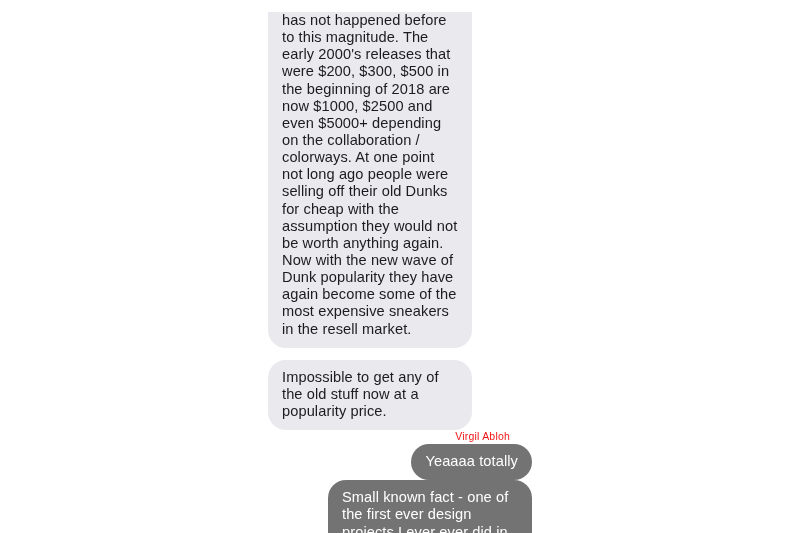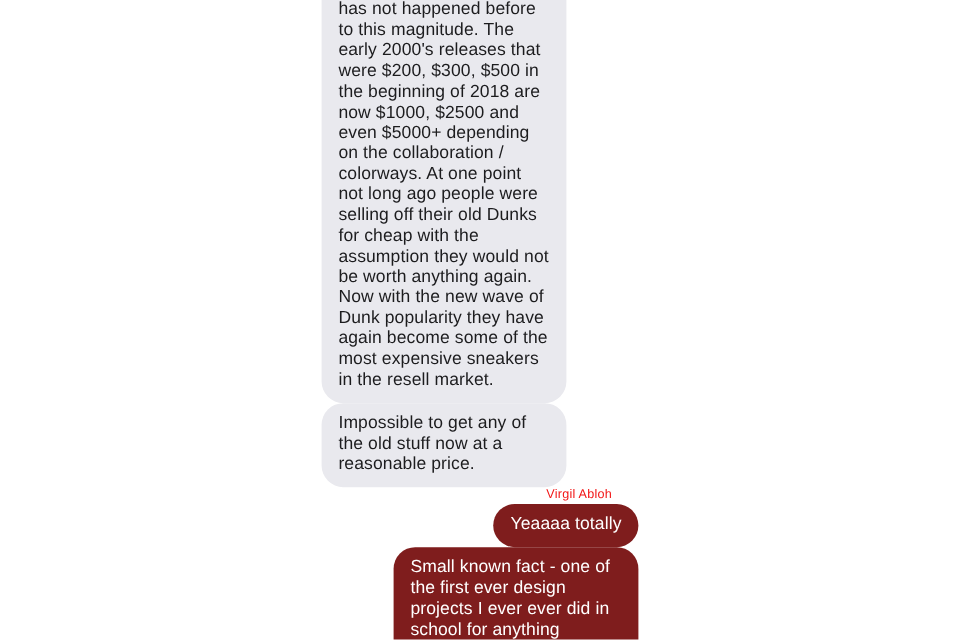--- a/index.html
+++ b/index.html
@@ -46,23 +46,24 @@
     font-size: 14.6px;
     line-height: 1.175;
     letter-spacing: 0.1px;
     box-sizing: border-box;
     position: relative;
     word-wrap: break-word;
   }
   .bubble.incoming {
     background: #e9e9ee;
     color: #1c1c1e;
+    margin-top: 12px;
   }
   .bubble.outgoing {
-    background: #7f1d1d;
+    background: #737373;
     color: #ffffff;
   }
   
   .bubble.clipped {
     border-top-left-radius: 0;
     border-top-right-radius: 0;
     padding-top: 0;
   }
   .sender-name {
     font-size: 10.5px;
@@ -85,21 +86,21 @@
 
 <div class="chat">
 
   <div class="row left">
     <div class="bubble incoming clipped">has not happened before to this magnitude. The early 2000's releases that were $200, $300, $500 in the beginning of 2018 are now $1000, $2500 and even $5000+ depending on the collaboration / colorways. At one point not long ago people were selling off their old Dunks for cheap with the assumption they would not be worth anything again. Now with the new wave of Dunk popularity they have again become some of the most expensive sneakers in the resell market.</div>
   </div>
 
   <div class="spacer-18"></div>
 
   <div class="row left">
-    <div class="bubble incoming">Impossible to get any of the old stuff now at a reasonable price.</div>
+    <div class="bubble incoming">Impossible to get any of the old stuff now at a popularity price.</div>
   </div>
 
   <div class="spacer-14"></div>
 
   <div class="row right">
     <div class="msg-stack-right">
       <div class="sender-name">Virgil Abloh</div>
       <div class="bubble outgoing">Yeaaaa totally</div>
     </div>
   </div>

